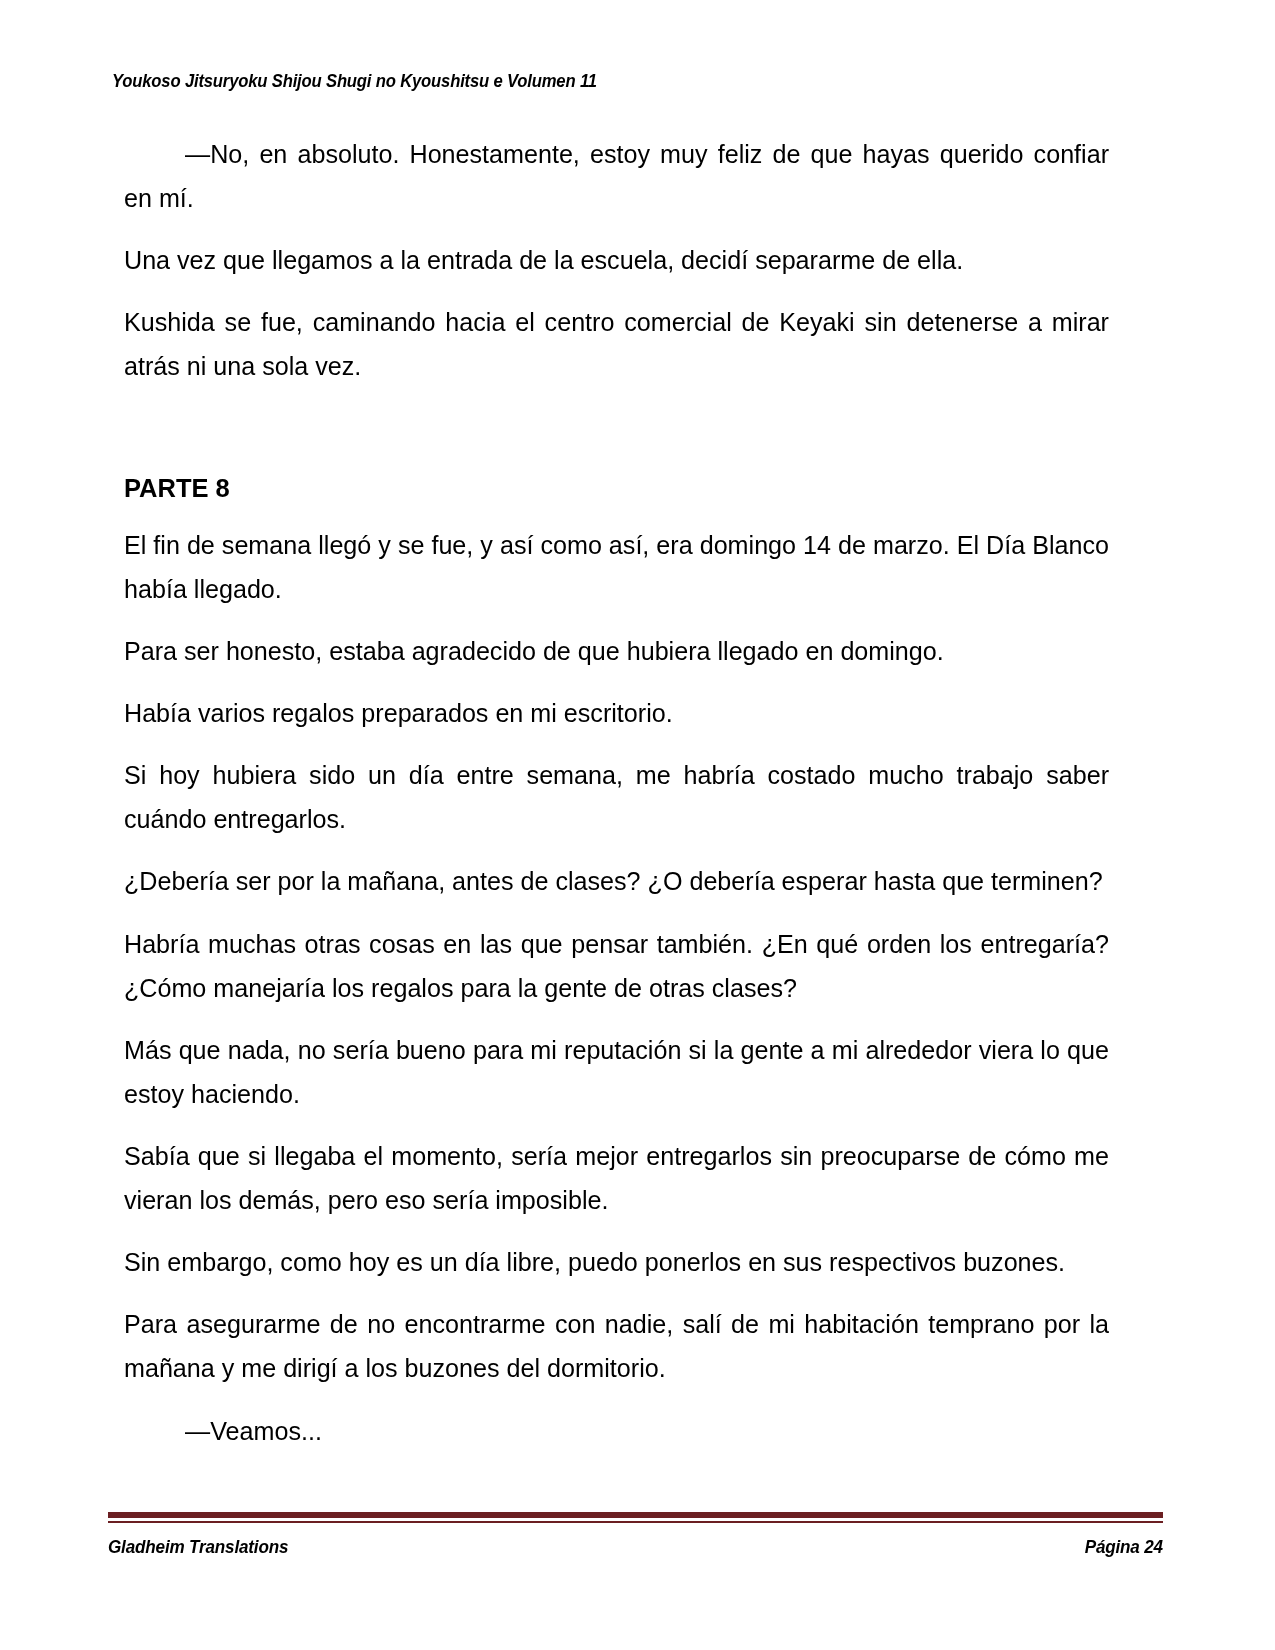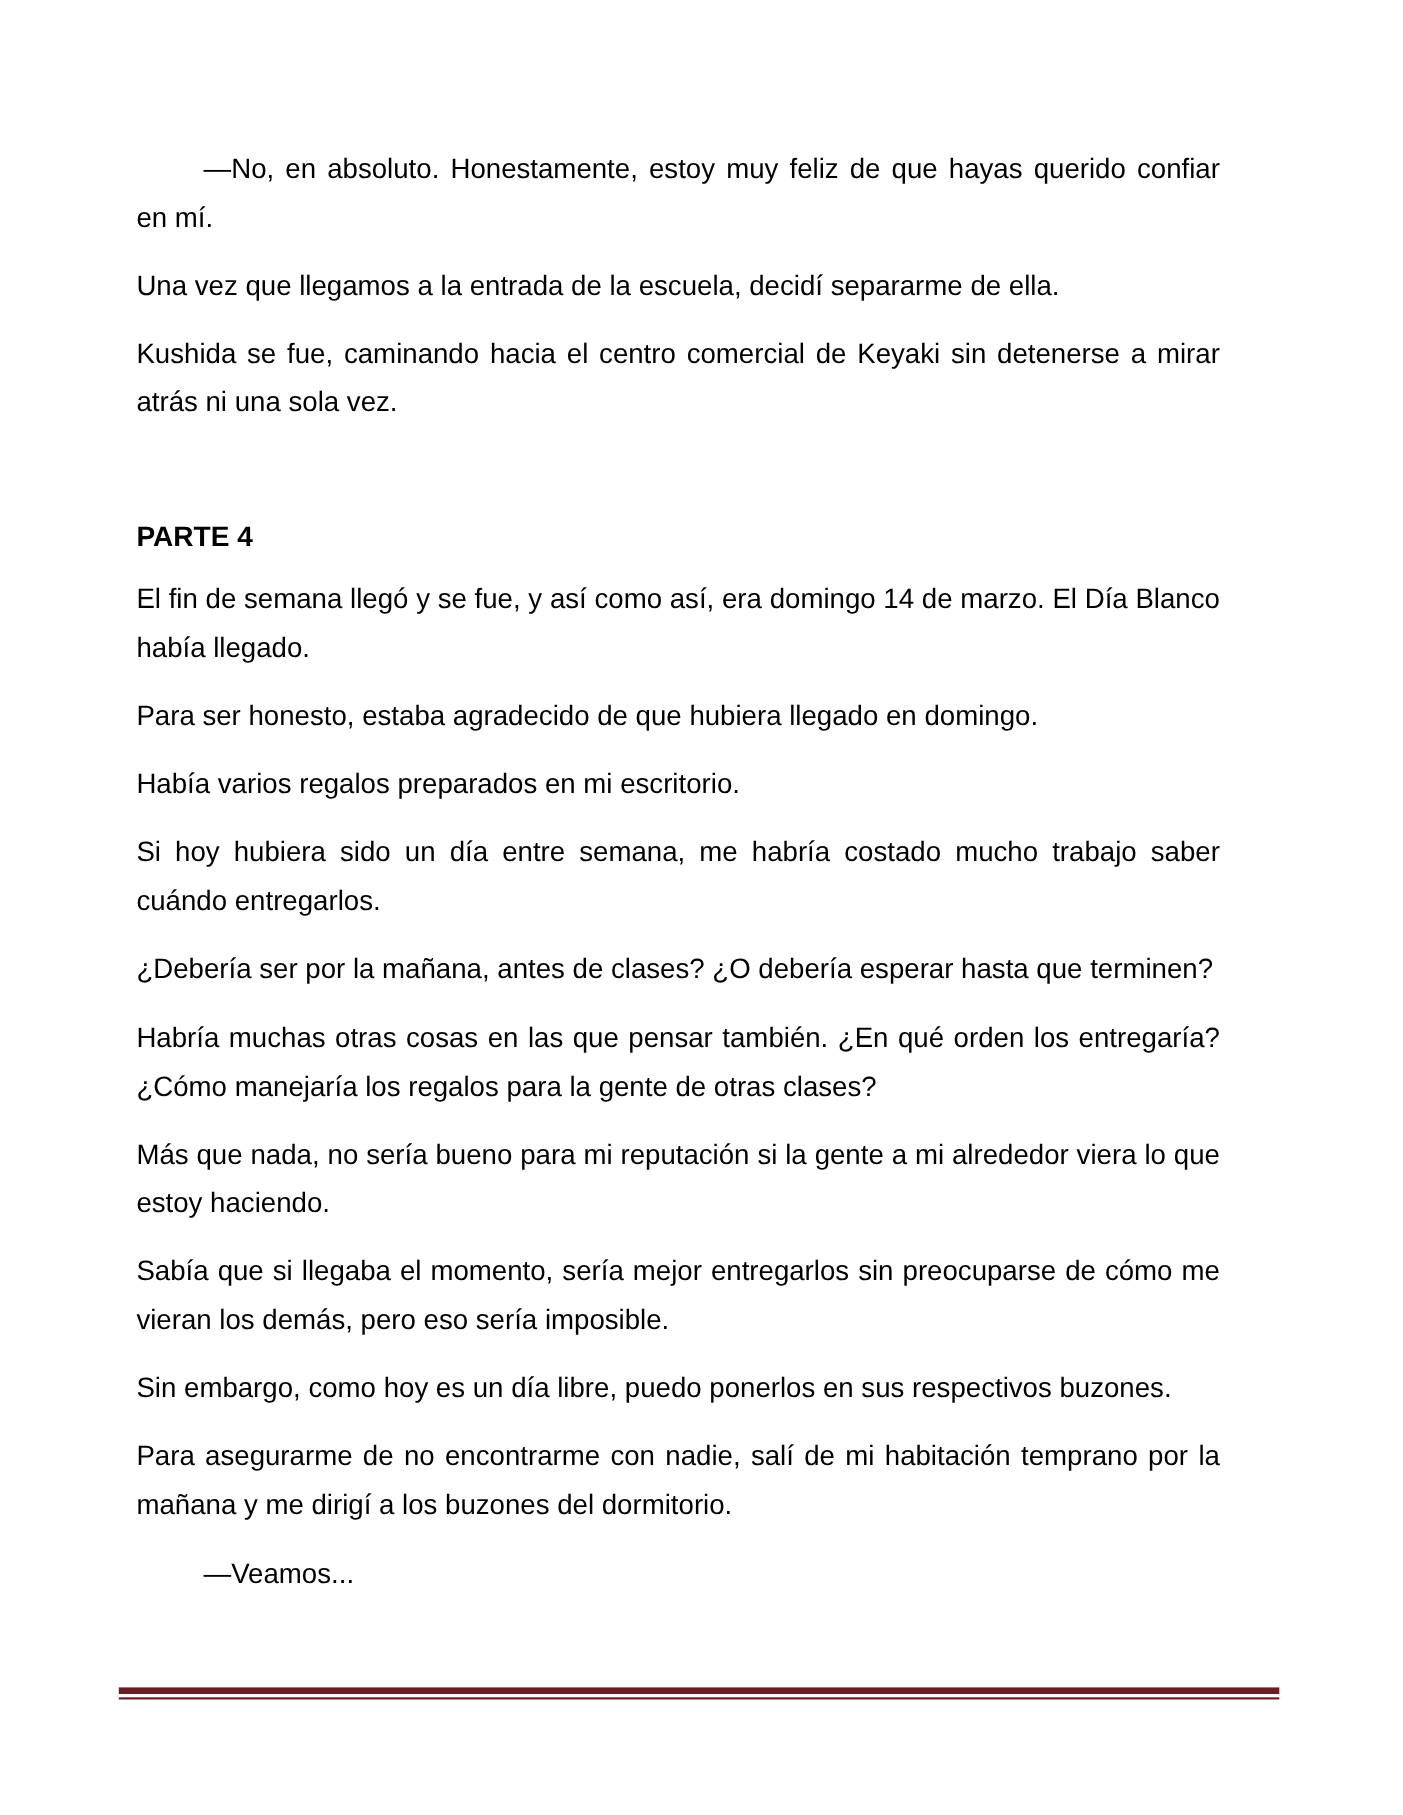--- a/index.html
+++ b/index.html
@@ -101,42 +101,49 @@
     color: #000;
   }
   .footer-left { transform-origin: left center; }
   .footer-right { transform-origin: right center; }
 </style>
 </head>
 <body>
 
 <div class="page">
 
+  <div class="page-header">
+    <div class="title">Youkoso Jitsuryoku Shijou Shugi no Kyoushitsu e Volumen 11</div>
+  </div>
 
   <div class="content">
 
     <p class="para indent">—No, en absoluto. Honestamente, estoy muy feliz de que hayas querido confiar en mí.</p>
     <p class="para">Una vez que llegamos a la entrada de la escuela, decidí separarme de ella.</p>
     <p class="para">Kushida se fue, caminando hacia el centro comercial de Keyaki sin detenerse a mirar atrás ni una sola vez.</p>
 
     <div class="spacer-lg"></div>
 
-    <h2 class="section-heading">PARTE 4</h2>
+    <h2 class="section-heading">PARTE 8</h2>
 
     <p class="para">El fin de semana llegó y se fue, y así como así, era domingo 14 de marzo. El Día Blanco había llegado.</p>
     <p class="para">Para ser honesto, estaba agradecido de que hubiera llegado en domingo.</p>
     <p class="para">Había varios regalos preparados en mi escritorio.</p>
     <p class="para">Si hoy hubiera sido un día entre semana, me habría costado mucho trabajo saber cuándo entregarlos.</p>
     <p class="para">¿Debería ser por la mañana, antes de clases? ¿O debería esperar hasta que terminen?</p>
     <p class="para">Habría muchas otras cosas en las que pensar también. ¿En qué orden los entregaría? ¿Cómo manejaría los regalos para la gente de otras clases?</p>
     <p class="para">Más que nada, no sería bueno para mi reputación si la gente a mi alrededor viera lo que estoy haciendo.</p>
     <p class="para">Sabía que si llegaba el momento, sería mejor entregarlos sin preocuparse de cómo me vieran los demás, pero eso sería imposible.</p>
     <p class="para">Sin embargo, como hoy es un día libre, puedo ponerlos en sus respectivos buzones.</p>
     <p class="para">Para asegurarme de no encontrarme con nadie, salí de mi habitación temprano por la mañana y me dirigí a los buzones del dormitorio.</p>
     <p class="para indent no-justify">—Veamos...</p>
 
   </div>
 
   <div class="page-footer">
     <div class="footer-rule"></div>
+    <div class="footer-row">
+      <div class="footer-left">Gladheim Translations</div>
+      <div class="footer-right">Página 24</div>
+    </div>
   </div>
 
 </div>
 
 </body></html>

